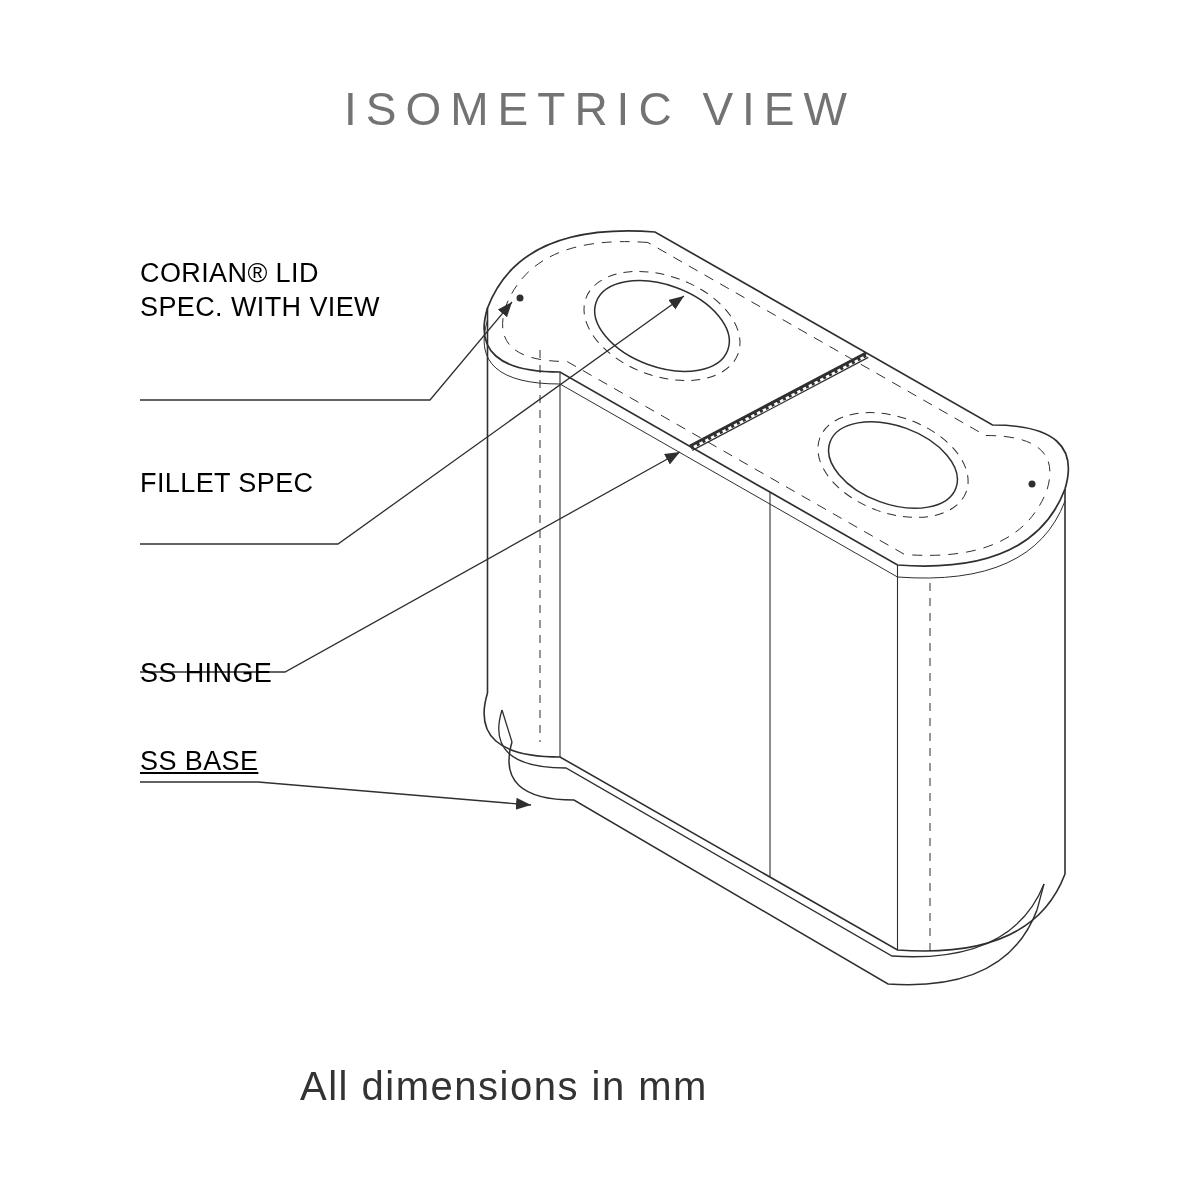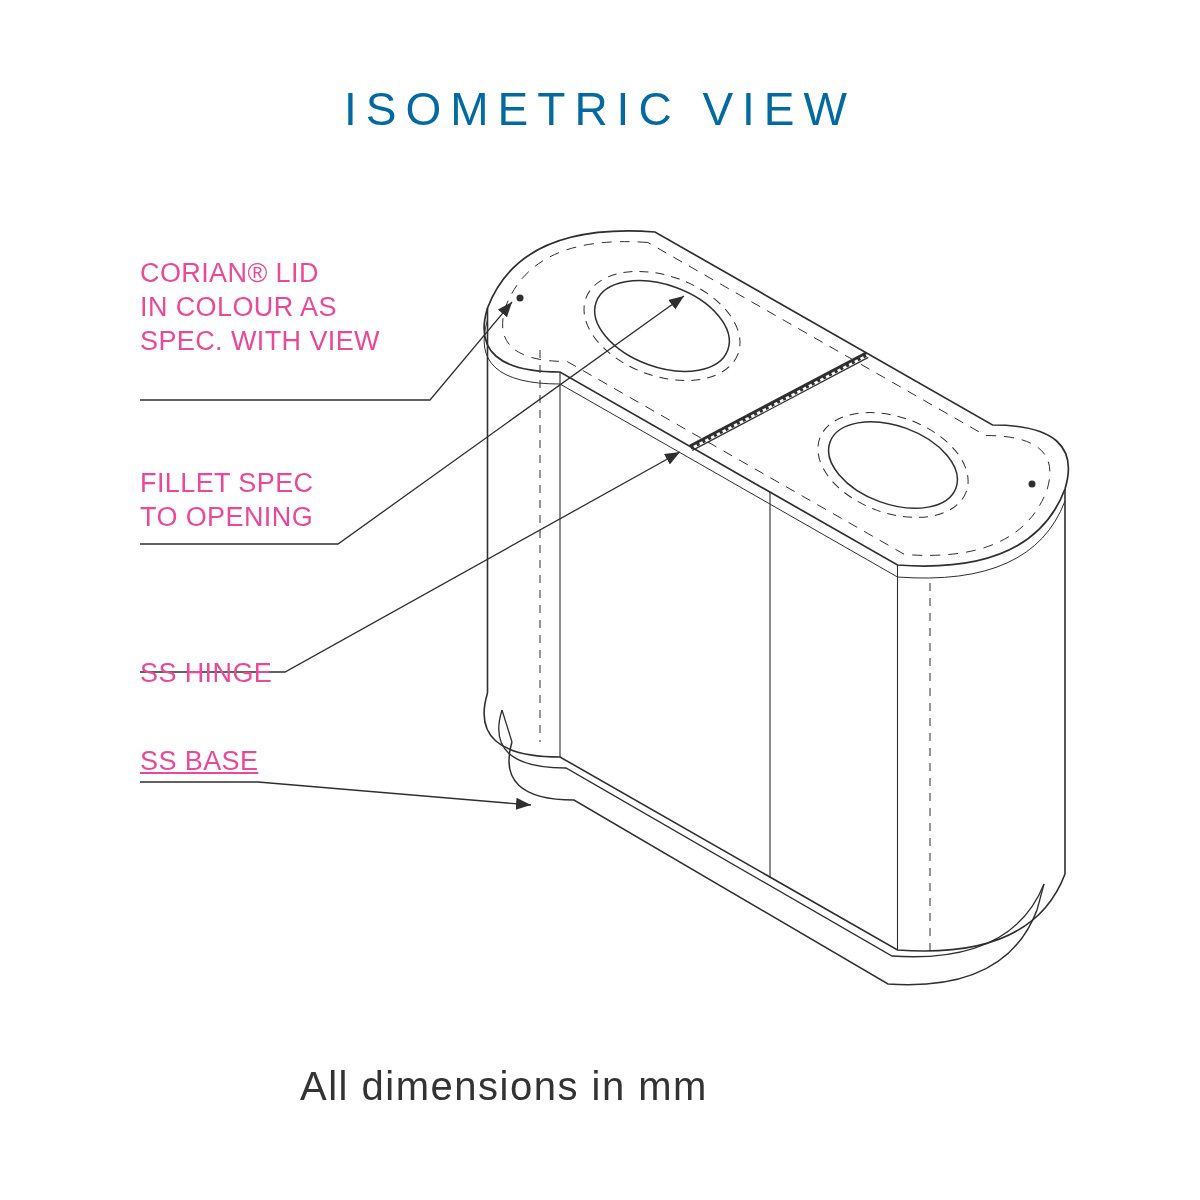--- a/index.html
+++ b/index.html
@@ -2,29 +2,29 @@
 <html><head>
 <meta charset="utf-8">
 <style>
   html,body{margin:0;padding:0;background:#ffffff;}
   .canvas{
     position:relative;width:1200px;height:1200px;background:#ffffff;
     font-family:"Liberation Sans", sans-serif;color:#3a3a3a;overflow:hidden;
   }
   .title{
     position:absolute;top:82px;left:0;width:1200px;text-align:center;
-    font-size:46px;letter-spacing:9px;color:#0369a1;font-weight:400;
+    font-size:46px;letter-spacing:9px;color:#737373;font-weight:400;
   }
   .footer{
     position:absolute;top:1064px;left:0;width:1008px;text-align:center;
     font-size:40px;letter-spacing:1.5px;color:#333333;font-weight:400;
   }
   .label{
     position:absolute;font-size:27px;line-height:34px;letter-spacing:0.4px;
-    color:#ec4899;white-space:nowrap;
+    color:#000000;white-space:nowrap;
   }
   .label span{display:block;}
   .lbl-corian{left:140px;top:256px;}
   .lbl-fillet{left:140px;top:466px;}
   .lbl-hinge{left:140px;top:656px;}
   .lbl-base{left:140px;top:744px;text-decoration:underline;}
   svg.drawing{position:absolute;left:0;top:0;}
   .ln{stroke:#2f2f2f;fill:none;}
 </style>
 </head>
@@ -80,27 +80,25 @@
     <g>
       <path class="ln" stroke-width="1.3" marker-end="url(#arrow)" d="M 140,400 L 430,400 L 512,302"></path>
       <path class="ln" stroke-width="1.3" marker-end="url(#arrow)" d="M 140,544 L 338,544 L 684,296"></path>
       <path class="ln" stroke-width="1.3" marker-end="url(#arrow)" d="M 140,672 L 285,672 L 680,452"></path>
       <path class="ln" stroke-width="1.3" marker-end="url(#arrow)" d="M 140,782 L 258,782 L 531,805"></path>
     </g>
   </svg>
 
   <div class="label lbl-corian">
     <span>CORIAN® LID</span>
-    <span>IN COLOUR AS</span>
     <span>SPEC. WITH VIEW</span>
   </div>
 
   <div class="label lbl-fillet">
     <span>FILLET SPEC</span>
-    <span>TO OPENING</span>
   </div>
 
   <div class="label lbl-hinge">
     <span>SS HINGE</span>
   </div>
 
   <div class="label lbl-base">
     <span>SS BASE</span>
   </div>
 

